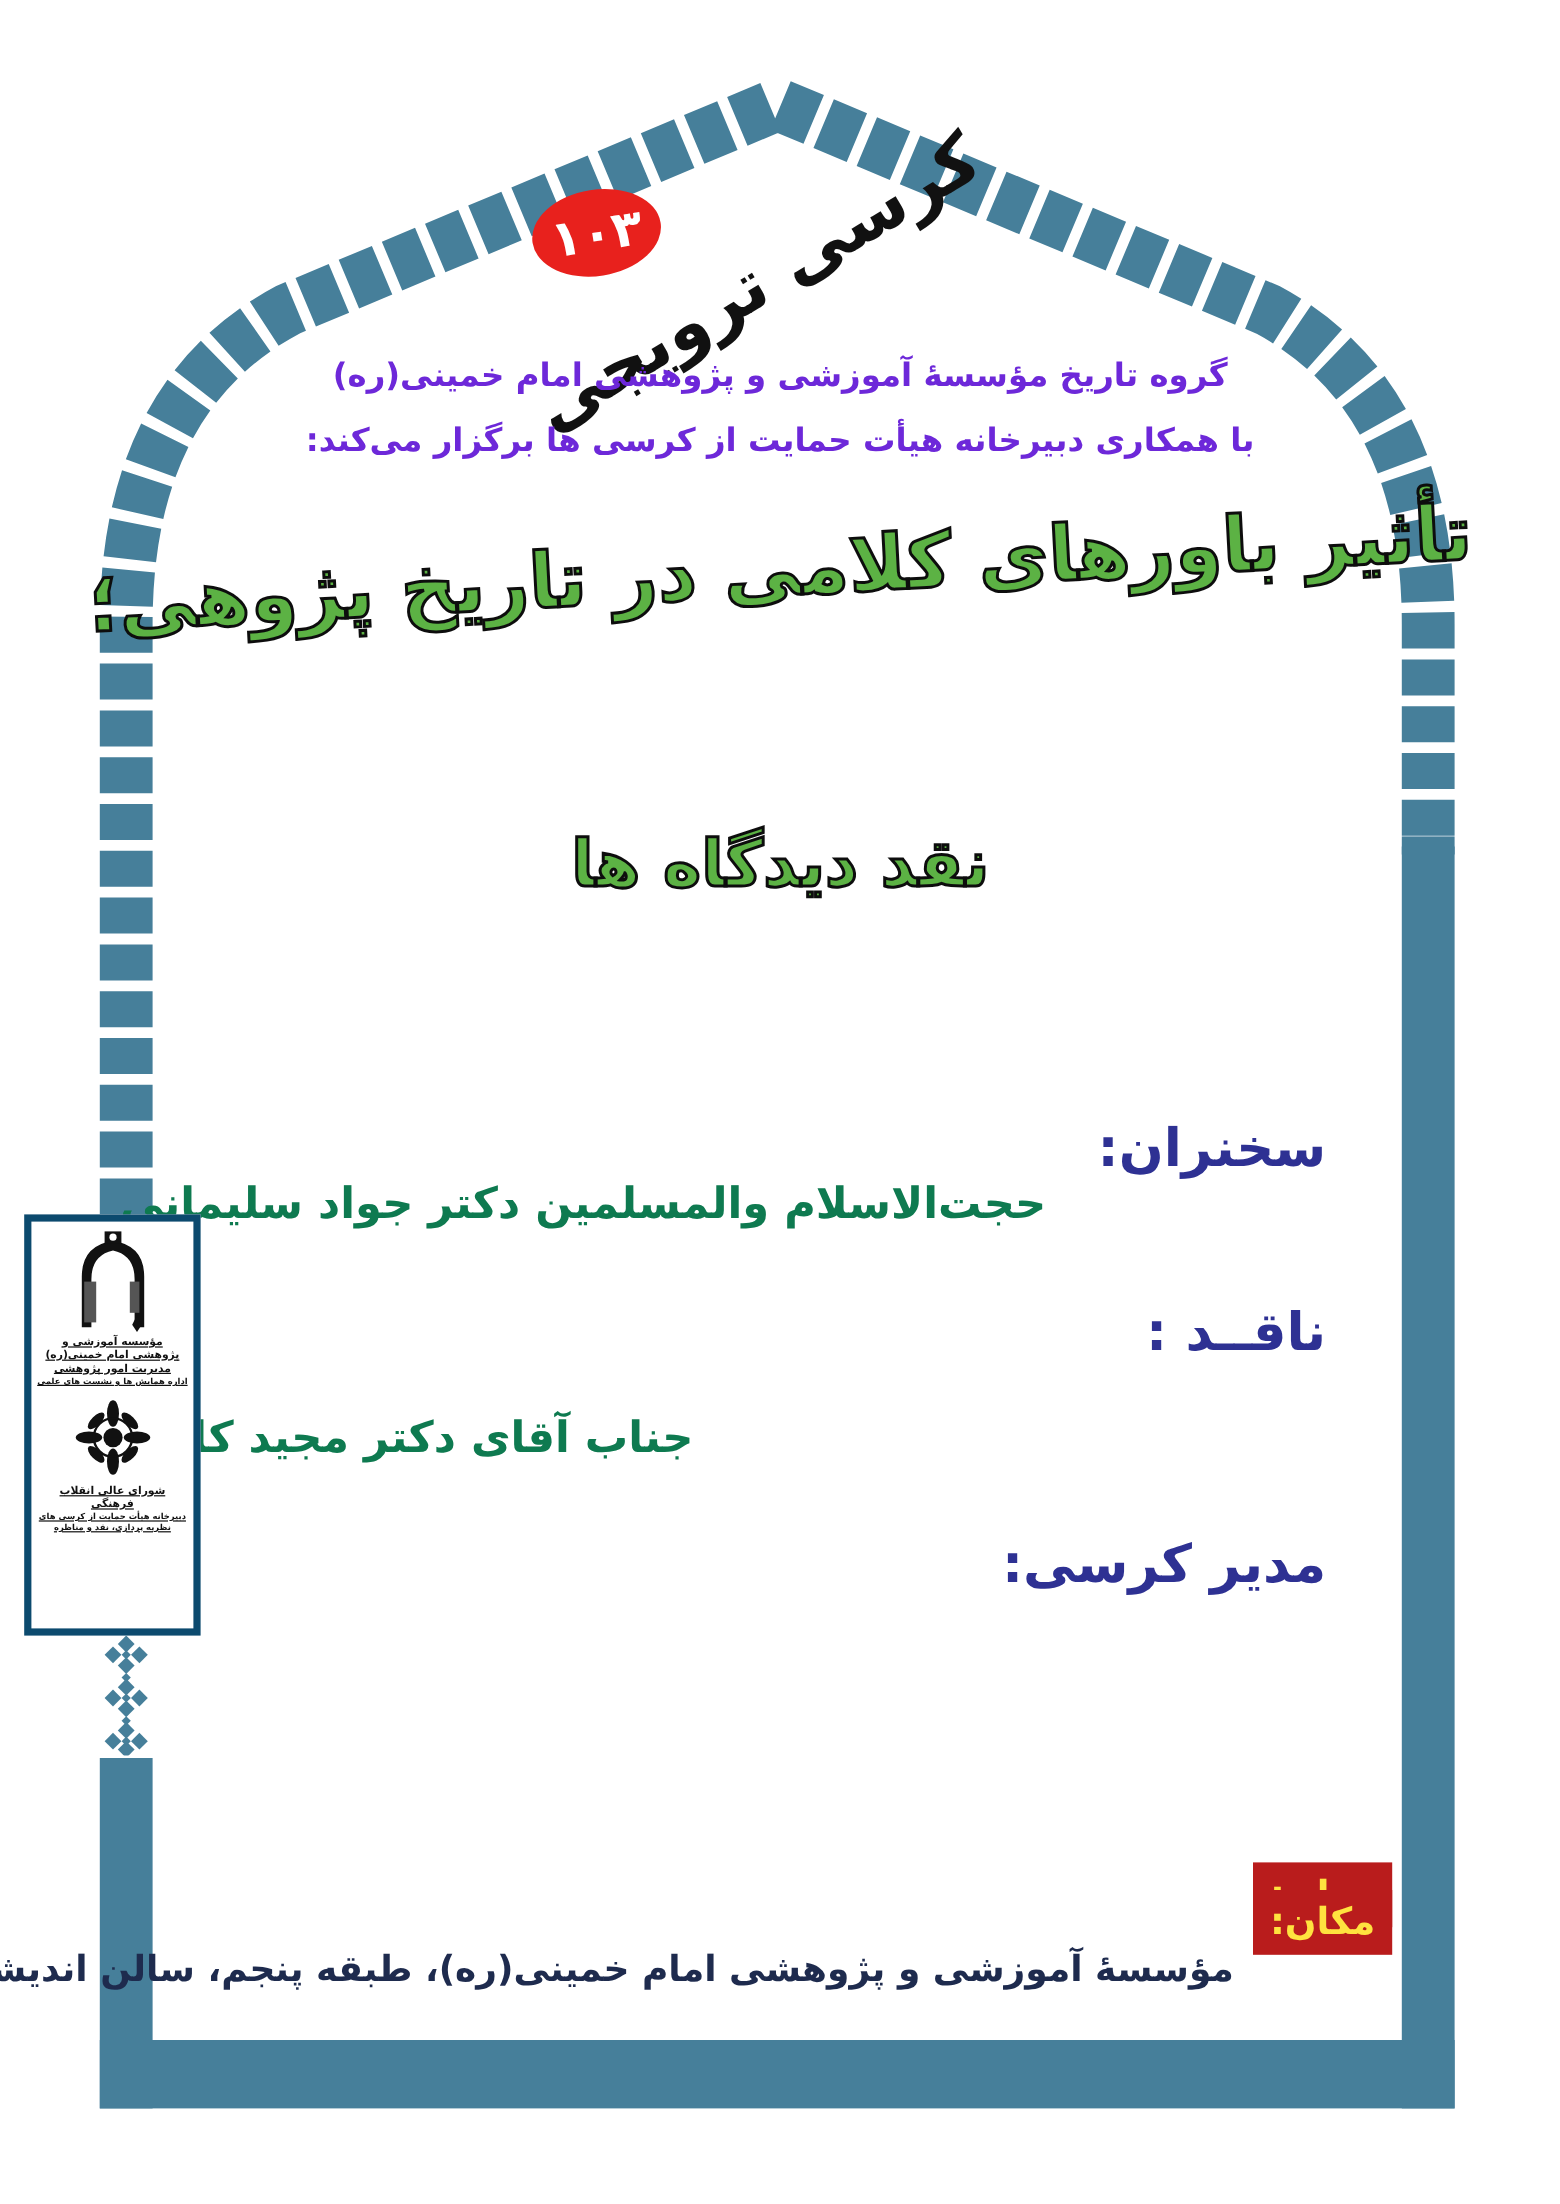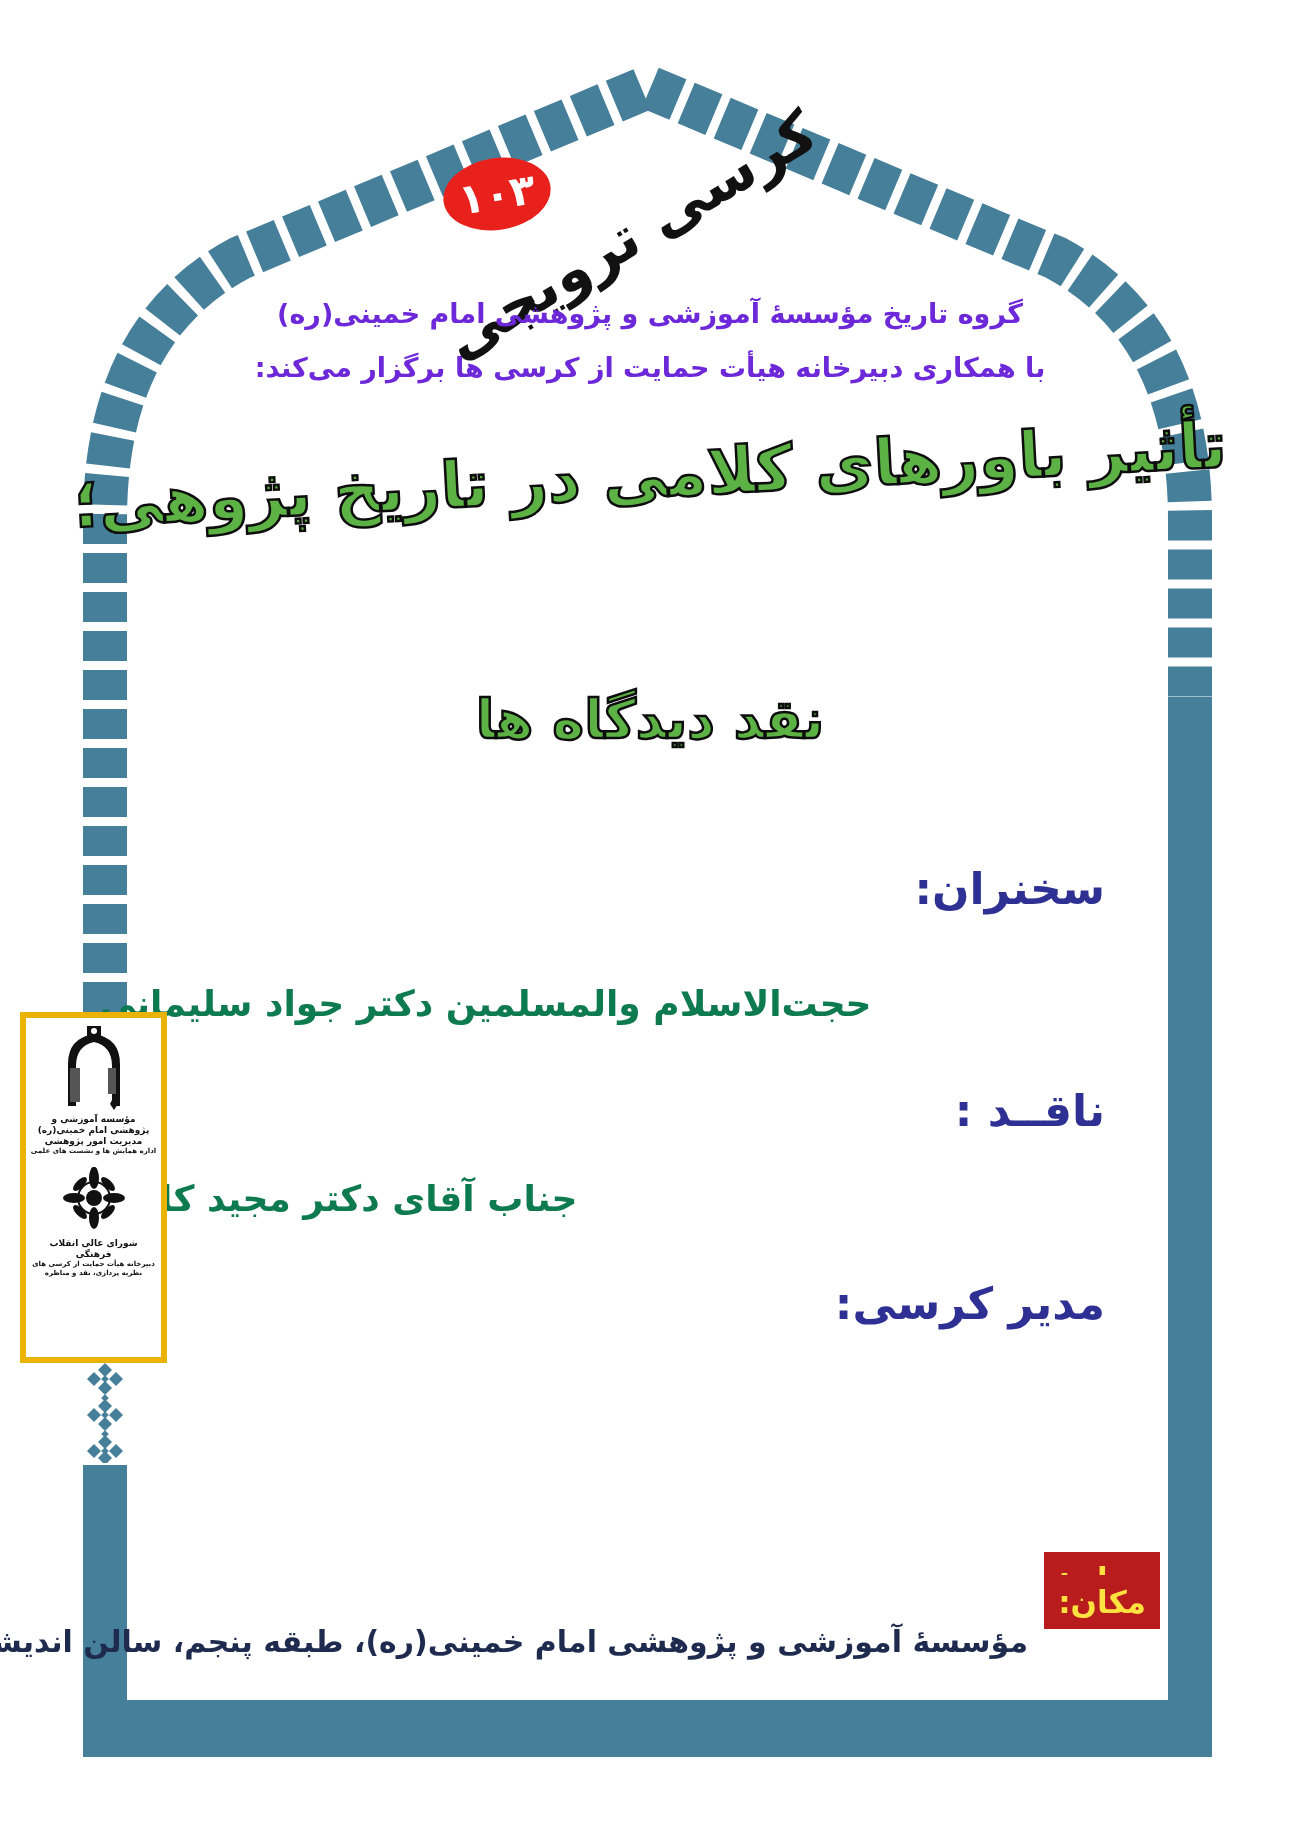--- a/index.html
+++ b/index.html
@@ -59,23 +59,23 @@
     display:flex;align-items:center;justify-content:center;
   }
   .info-value{
     position:absolute;right:272px;left:60px;height:54px;
     display:flex;align-items:center;justify-content:flex-start;
     color:#1e2b4e;font-size:32px;font-weight:bold;white-space:nowrap;
   }
   
   #side-logo-box{
     position:absolute;left:20px;top:1012px;width:147px;height:351px;
-    background:#ffffff;border:6px solid #eab308;box-sizing:border-box;
+    background:#ffffff;border:6px solid #0c4a6e;box-sizing:border-box;
     display:flex;flex-direction:column;align-items:center;
-    padding-top:8px;text-align:center;color:#111111;
+    padding-top:8px;text-align:center;color:#111111;text-decoration:underline;
   }
   .tiny-line{font-size:9px;font-weight:bold;line-height:11px;width:125px;}
   .micro-line{font-size:7px;font-weight:bold;line-height:9px;width:128px;}
   #ornament-svg{position:absolute;left:83px;top:1363px;}
 </style>
 </head>
 <body>
 
 <div id="poster">
 
@@ -92,21 +92,21 @@
   </div>
 
   <div id="chair-calligraphy">کرسی ترویجی</div>
 
   <div class="intro-line" style="top:298px;">گروه تاریخ مؤسسهٔ آموزشی و پژوهشی امام خمینی(ره)</div>
   <div class="intro-line" style="top:352px;">با همکاری دبیرخانه هیأت حمایت از کرسی ها برگزار می‌کند:</div>
 
   <div class="green-title" id="title-line1">تأثیر باورهای کلامی در تاریخ پژوهی؛</div>
   <div class="green-title" id="title-line2">نقد دیدگاه ها</div>
 
-  <div class="section-label" style="top:863px;">سخنران:</div>
+  <div class="section-label" style="top:932px;">سخنران:</div>
   <div class="section-name" style="top:983px;">حجت‌الاسلام والمسلمین دکتر جواد سلیمانی</div>
 
   <div class="section-label" style="top:1085px;">ناقــد :</div>
   <div class="section-name" style="top:1178px;">جناب آقای دکتر مجید کافی</div>
 
   <div class="section-label" style="top:1278px;">مدیر کرسی:</div>
 
   <div class="info-badge" style="top:1552px;">زمان:</div>
 
   <div class="info-badge" style="top:1575px;">مکان:</div>

